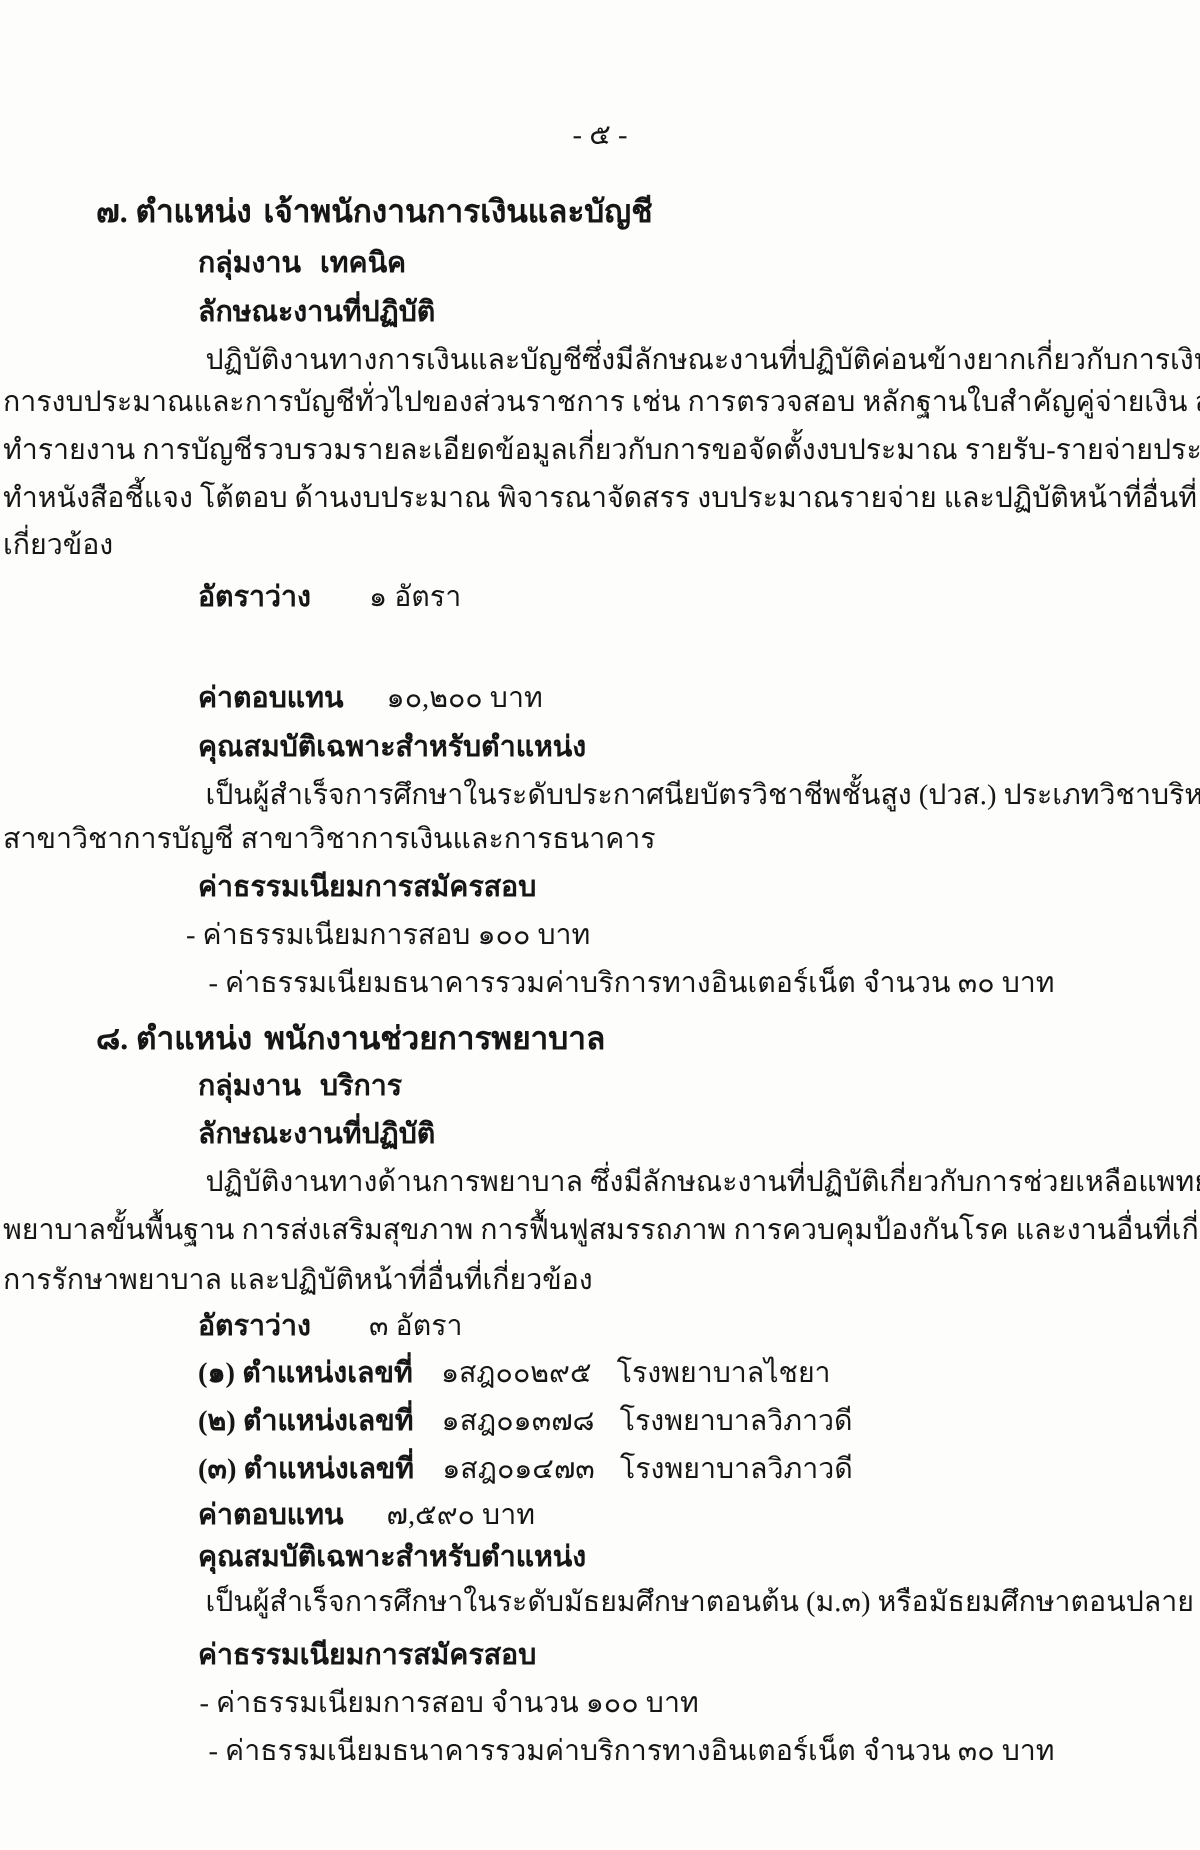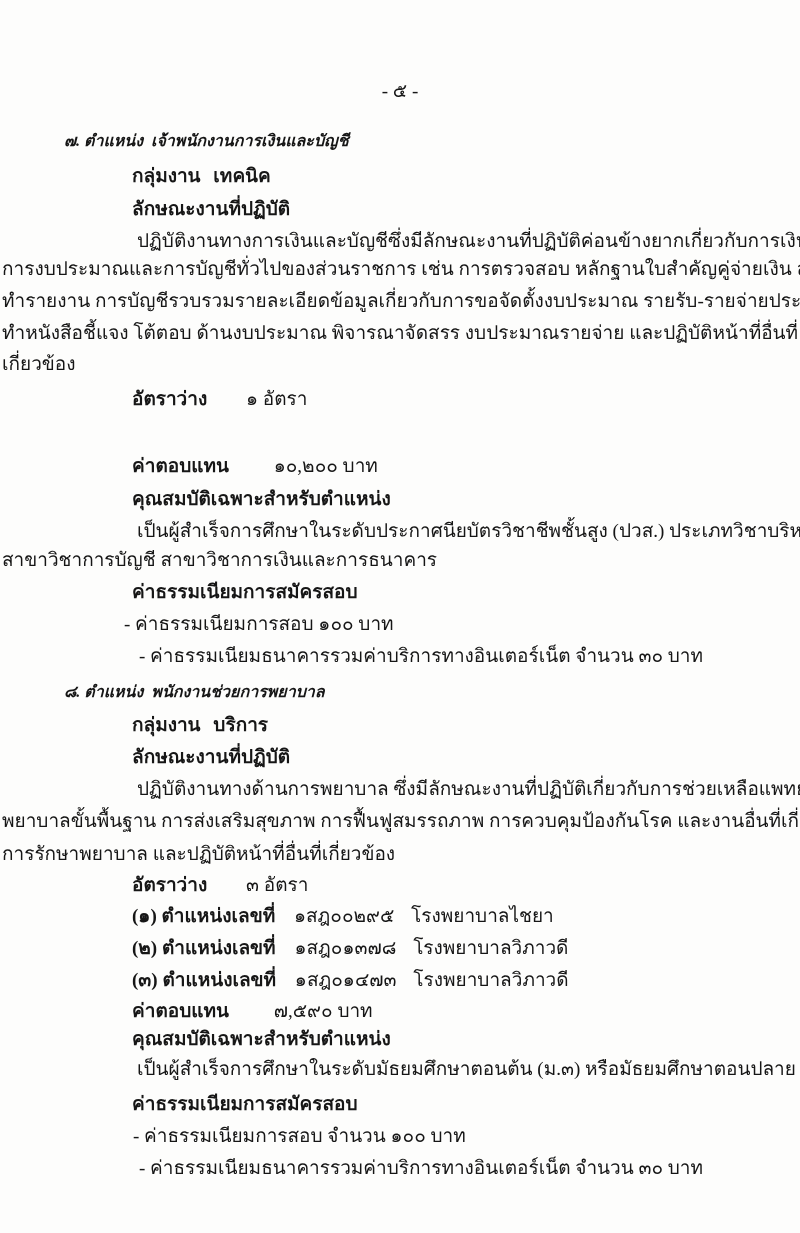--- a/index.html
+++ b/index.html
@@ -13,26 +13,26 @@
     font-size:19px;
     overflow:hidden;
   }
   .line{
     position:absolute;
     white-space:nowrap;
     line-height:26px;
   }
   .b{font-weight:700;}
   .center{left:0;right:0;text-align:center;}
-  .hd{font-size:16px;font-weight:700;font-style:italic;}
+  .hd{font-size:21px;font-weight:700;}
   .hd span+span{margin-left:8px;}
   .ml8{margin-left:8px;font-weight:bold;}
   .ml12{margin-left:12px;}
   .ml14{margin-left:14px;}
-  .ml24{margin-left:40px;font-family:Liberation Serif, serif;}
+  .ml24{margin-left:24px;font-family:Liberation Serif, serif;}
   .ml34{margin-left:34px;}
   .ml38{margin-left:38px;}
 </style>
 </head>
 <body>
 
 <div class="page">
 
   <div class="line center" style="top:78px">- ๕ -</div>
 

